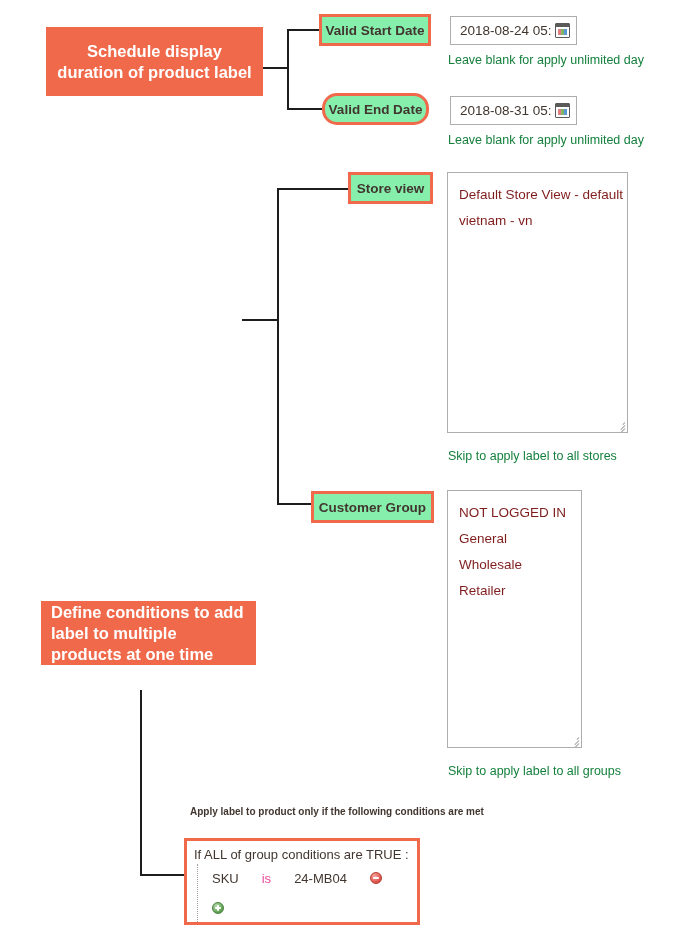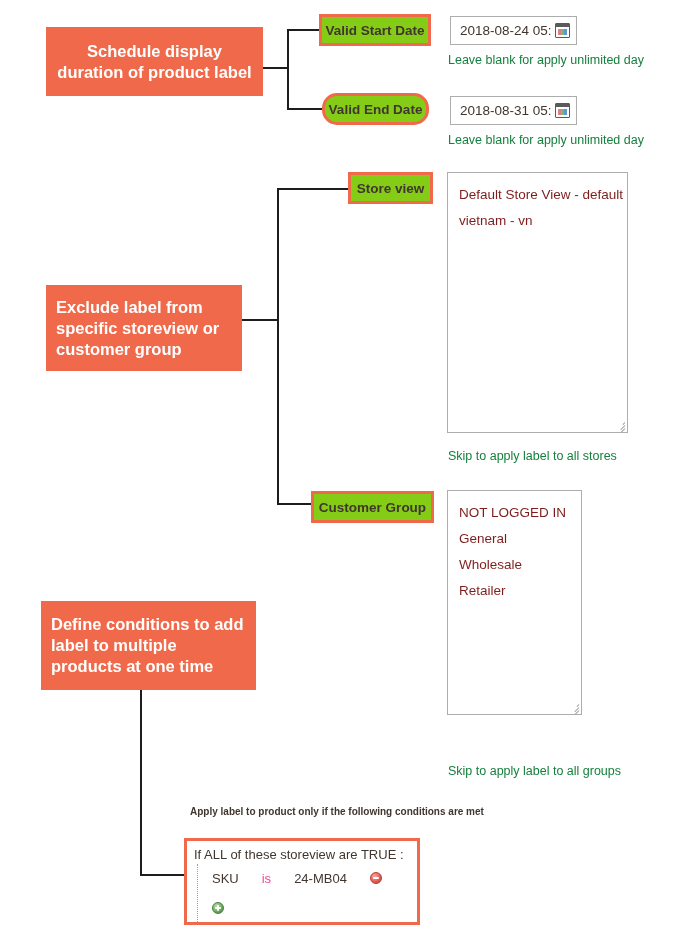--- a/index.html
+++ b/index.html
@@ -34,27 +34,27 @@
     padding: 5px 10px;
     display: flex;
     align-items: center;
   }
   .callout.center { justify-content: center; text-align: center; }
   .callout.left { justify-content: flex-start; text-align: left; }
   .callout span { display: block; width: 100%; }
 
   #callout-schedule { left: 46px;  top: 27px;  width: 217px; height: 69px; }
   #callout-exclude  { left: 46px;  top: 285px; width: 196px; height: 86px; }
-  #callout-define   { left: 41px;  top: 601px; width: 215px; height: 89px; }
+  #callout-define   { left: 41px;  top: 601px; width: 215px; height: 64px; }
 
   
   .fieldlabel {
     position: absolute;
     border: 3px solid #f0694a;
-    background: #84cc16;
+    background: #86efac;
     box-sizing: border-box;
     display: flex;
     align-items: center;
     justify-content: center;
     font-size: 13.5px;
     font-weight: bold;
     color: #41362f;
     white-space: nowrap;
   }
   #label-valid-start { left: 319px; top: 14px;  width: 112px; height: 32px; }
@@ -151,21 +151,21 @@
     height: 1px;
     background: #9a9a9a;
     transform: rotate(-45deg);
     transform-origin: right center;
   }
   .multiselect .grip i:nth-child(1) { bottom: 1px; width: 9px; }
   .multiselect .grip i:nth-child(2) { bottom: 4px; width: 6px; }
   .multiselect .grip i:nth-child(3) { bottom: 7px; width: 3px; }
 
   #select-store-view { left: 447px; top: 172px; width: 181px; height: 261px; }
-  #select-cust-group { left: 447px; top: 490px; width: 135px; height: 225px; }
+  #select-cust-group { left: 447px; top: 490px; width: 135px; height: 258px; }
 
   
   #conditions-title {
     position: absolute;
     left: 190px; top: 806px;
     font-size: 10px;
     font-weight: bold;
     color: #41362f;
     white-space: nowrap;
   }
@@ -271,23 +271,20 @@
     <span class="cal-icon"></span>
   </div>
   <div class="hint" id="hint-start">Leave blank for apply unlimited day</div>
 
   <div class="date-input" id="date-end">
     <span class="dval">2018-08-31 05:4</span>
     <span class="cal-icon"></span>
   </div>
   <div class="hint" id="hint-end">Leave blank for apply unlimited day</div>
 
-  <div class="callout left" id="callout-exclude">
-    <span>Exclude label from specific storeview or customer group</span>
-  </div>
 
   <div class="line-h" style="left:242px; top:319px; width:36px;"></div>
   <div class="line-v" style="left:277px; top:188px; height:317px;"></div>
   <div class="line-h" style="left:277px; top:188px; width:72px;"></div>
   <div class="line-h" style="left:277px; top:503px; width:35px;"></div>
 
   <div class="fieldlabel" id="label-store-view">
     <span>Store view</span>
   </div>
 
@@ -324,21 +321,21 @@
   </div>
 
   <div class="line-v" style="left:140px; top:690px; height:186px;"></div>
   <div class="line-h" style="left:140px; top:874px; width:46px;"></div>
 
   <div id="conditions-title">Apply label to product only if the following conditions are met</div>
 
   <div id="conditions-box"></div>
 
   <div id="conditions-inner">
-    <div class="cond-head">If ALL  of these storeview are TRUE :</div>
+    <div class="cond-head">If ALL  of group conditions are TRUE :</div>
     <div class="cond-rows">
       <div class="cond-row">
         <span>SKU</span>
         <span class="kw">is</span>
         <span>24-MB04</span>
         <span class="icon-circle icon-remove"></span>
       </div>
       <div class="cond-row cond-add-row">
         <span class="icon-circle icon-add"></span>
       </div>

